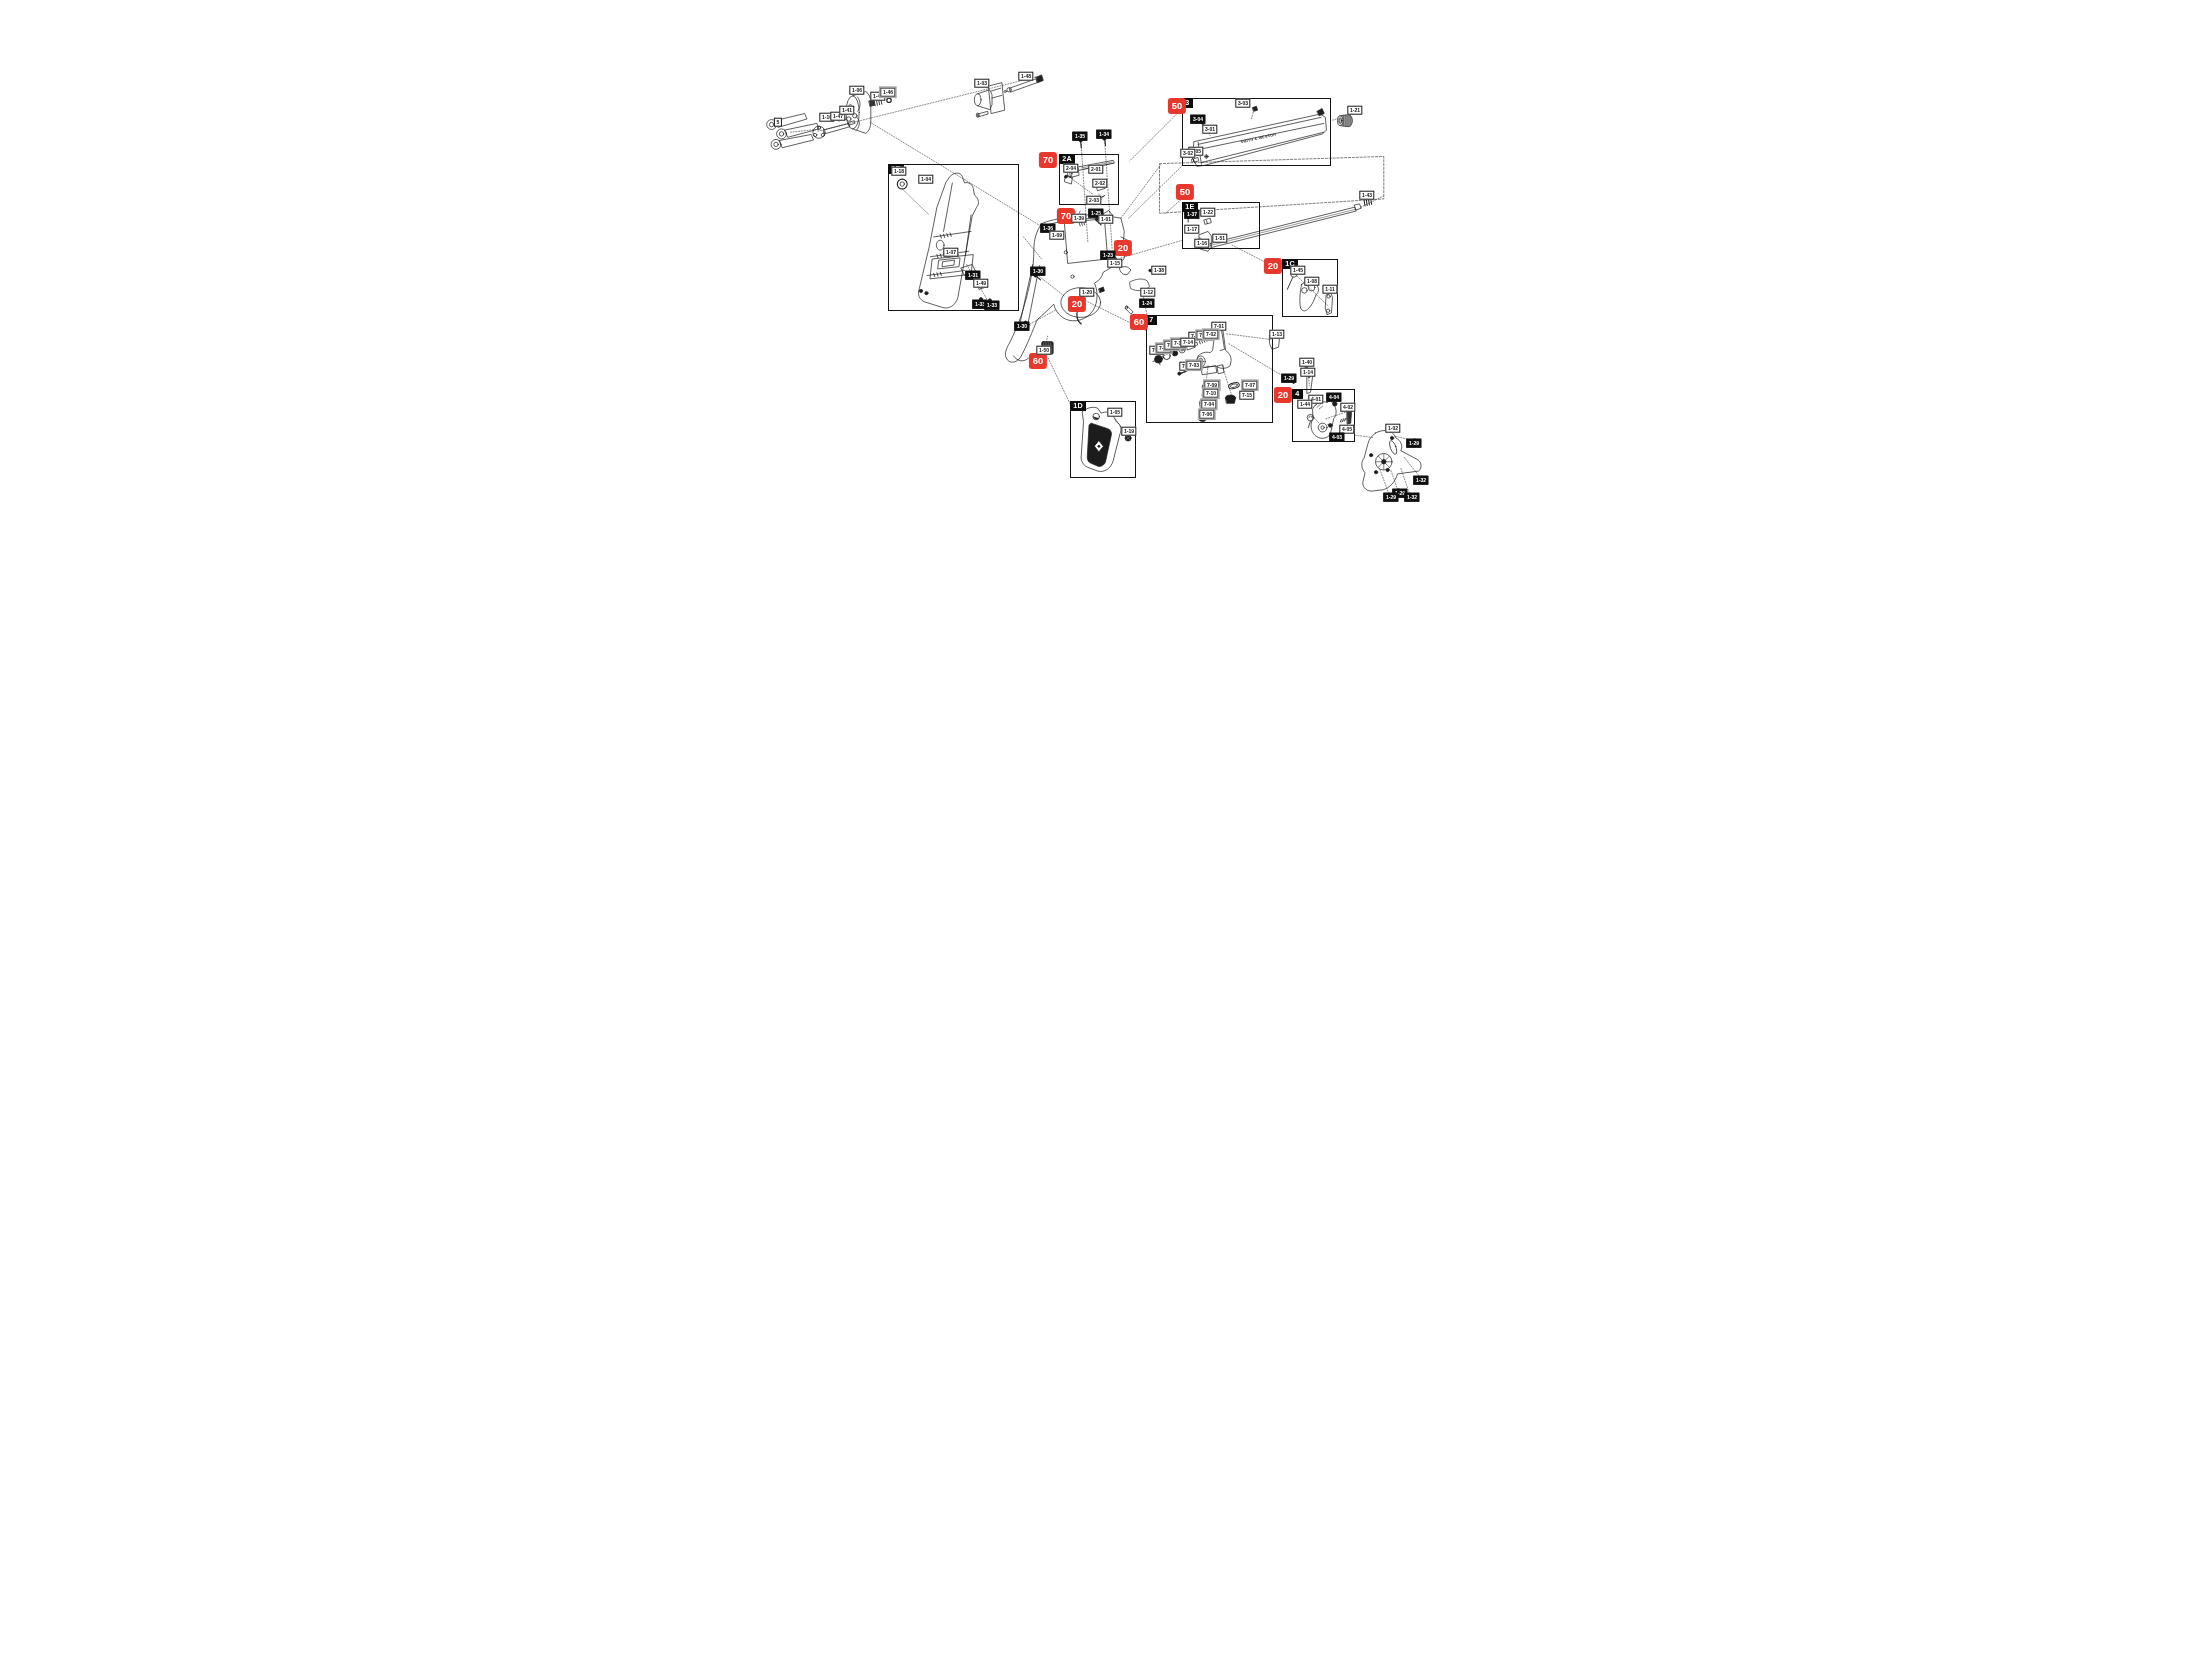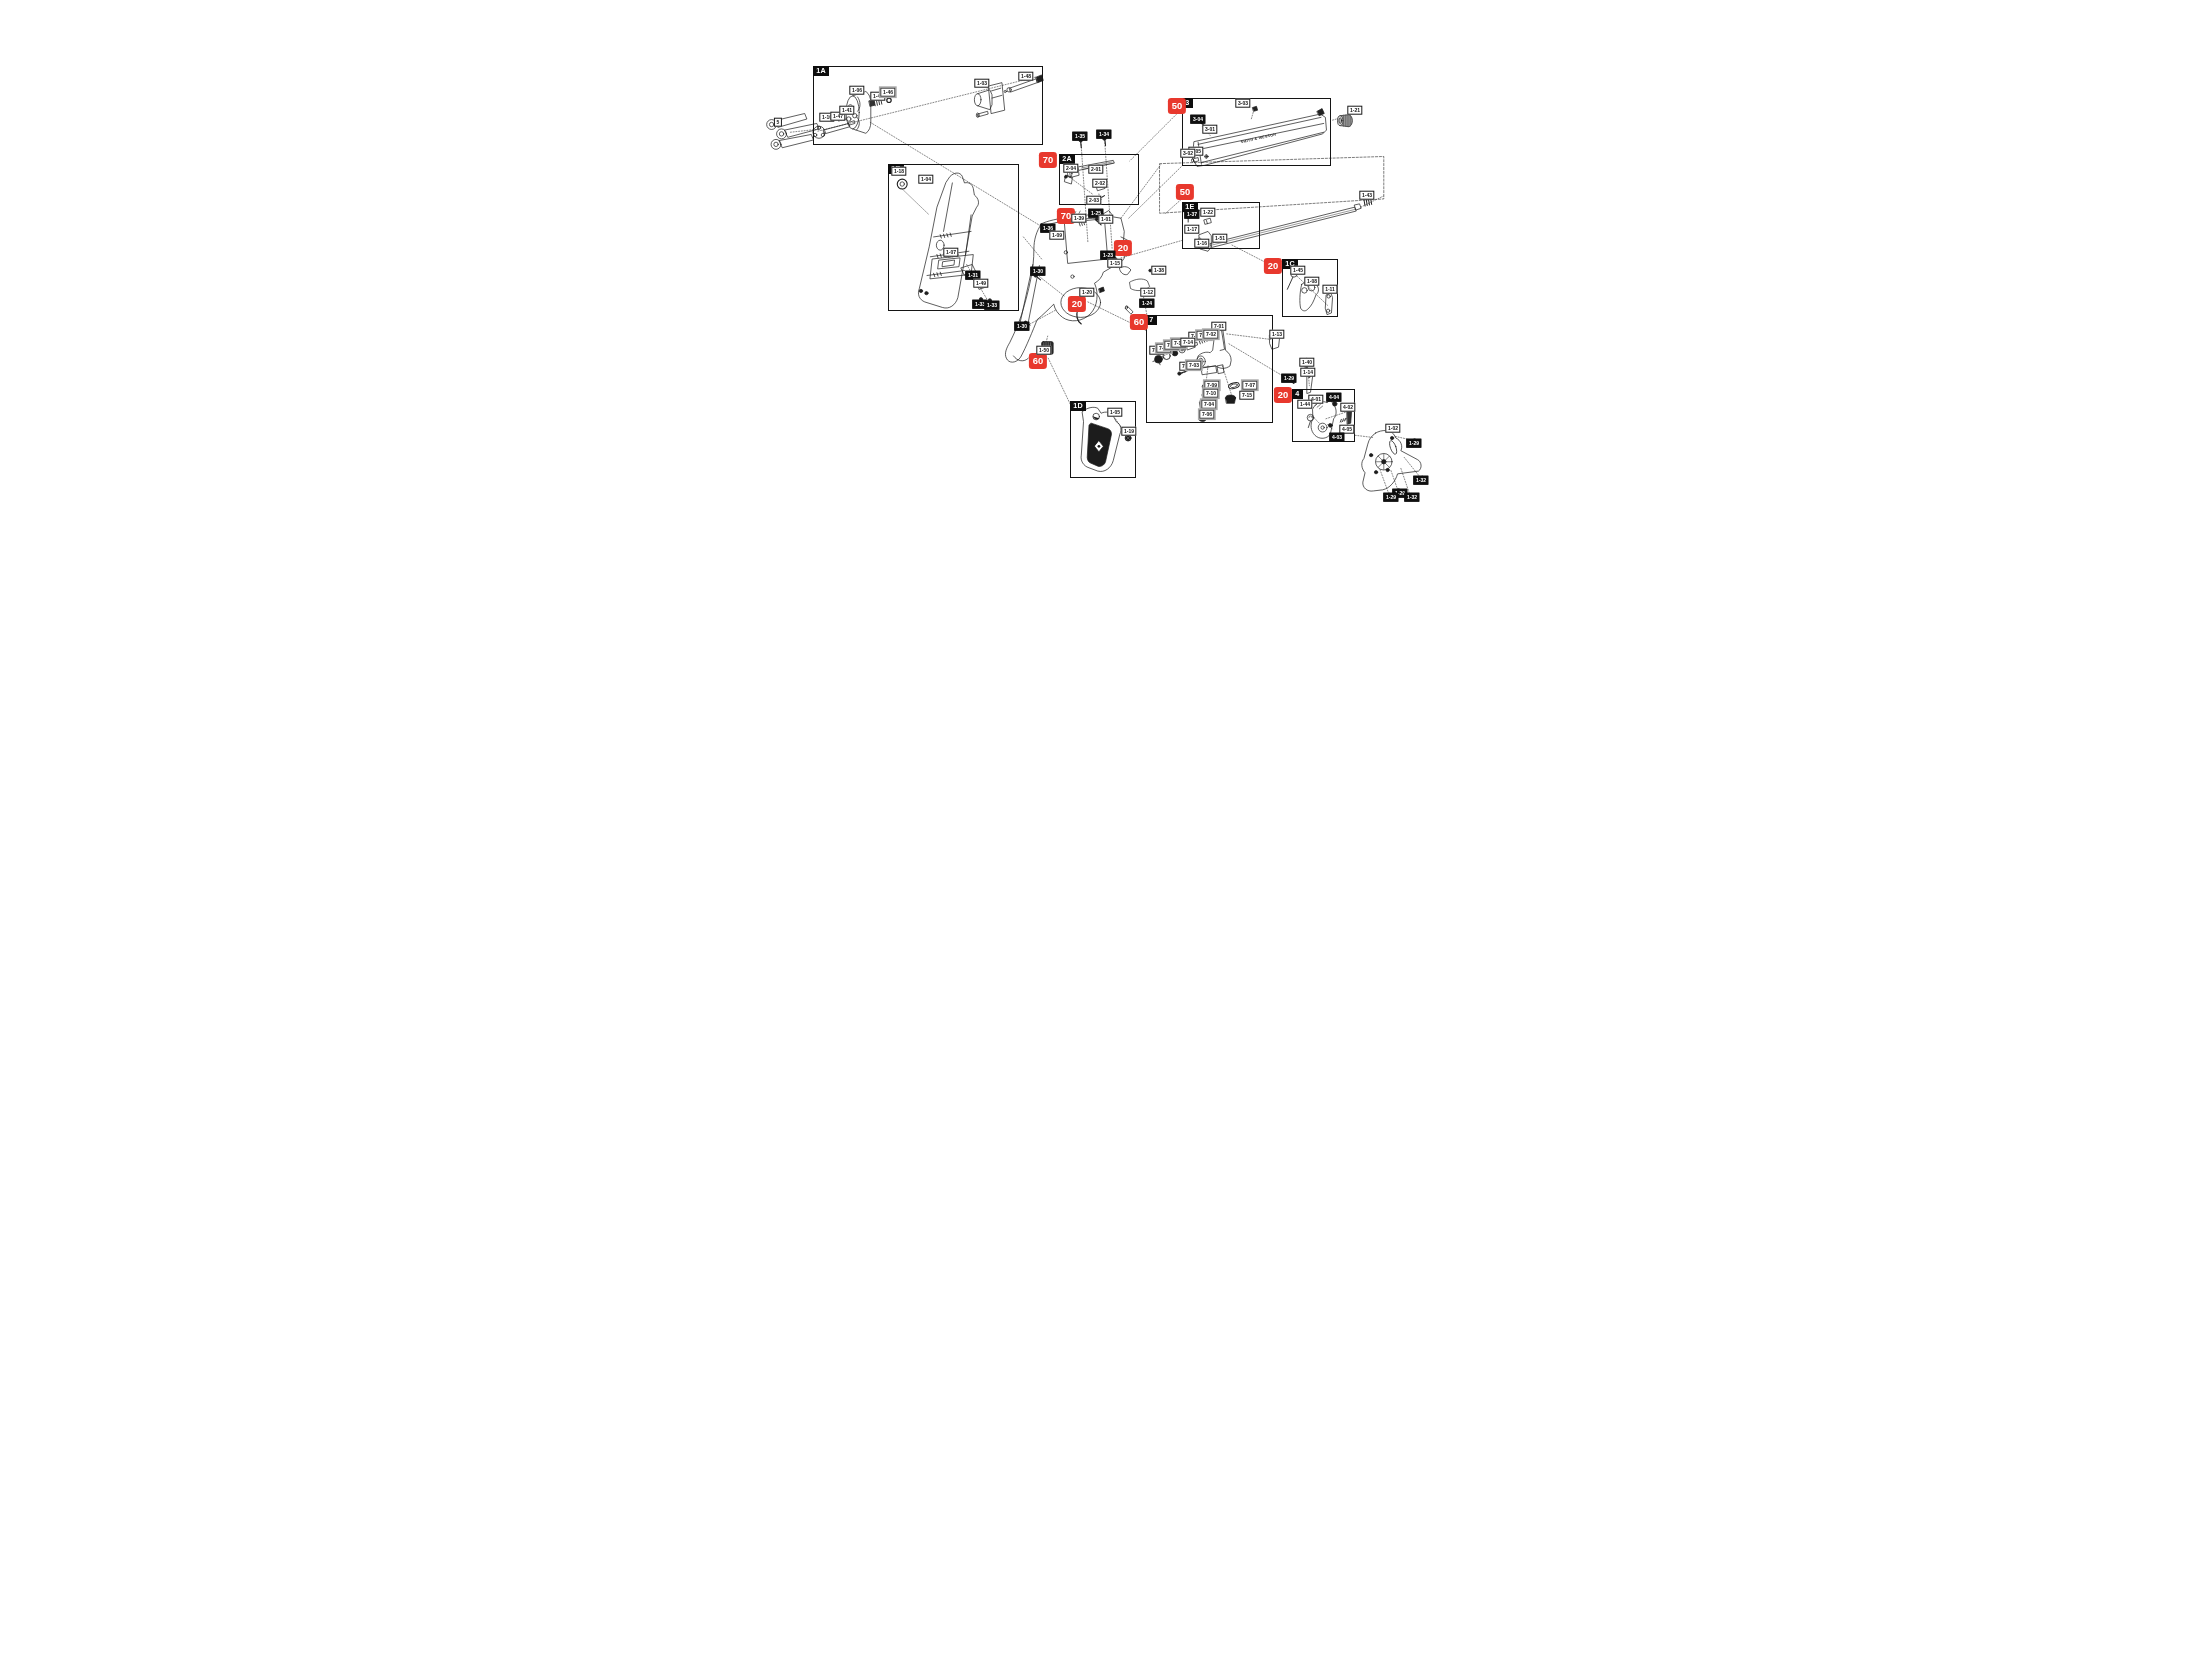--- a/index.html
+++ b/index.html
@@ -322,30 +322,27 @@
     <path d="M698,486 C706,482 714,484 718,490 L712,498 C706,500 700,496 698,490 Z"></path>
     <path d="M756,490 L766,487" stroke-width="2.4"></path>
         <circle cx="753" cy="491" r="2.5" fill="#1c1c1c"></circle>
     <path d="M712,556 L722,566 L718,570 L708,560 Z"></path>
         <ellipse cx="710" cy="558" rx="2" ry="3"></ellipse>
     <path d="M660,524 L668,521 L670,528 L662,531 Z" fill="#1c1c1c"></path>
     <path d="M716,512 C726,506 740,504 748,510 L752,520 C744,528 728,530 718,524 Z" stroke-width="1.2"></path>
   </g>
 </svg>
 <div id="overlay">
-      <div class="gbox" style="left: 78px; top: 66px; width: 230px; height: 79px;">
-        <span class="gtag">1A</span>
-      </div>
       <div class="gbox" style="left: 153px; top: 164px; width: 131px; height: 147px;">
         <span class="gtag">1B</span>
       </div>
       <div class="gbox" style="left: 447px; top: 98px; width: 149px; height: 68px;">
         <span class="gtag">3</span>
       </div>
-      <div class="gbox" style="left: 324px; top: 154px; width: 80px; height: 51px;">
+      <div class="gbox" style="left: 324px; top: 154px; width: 60px; height: 51px;">
         <span class="gtag">2A</span>
       </div>
       <div class="gbox" style="left: 447px; top: 202px; width: 78px; height: 47px;">
         <span class="gtag">1E</span>
       </div>
       <div class="gbox" style="left: 547px; top: 259px; width: 56px; height: 58px;">
         <span class="gtag">1C</span>
       </div>
       <div class="gbox" style="left: 411px; top: 315px; width: 127px; height: 108px;">
         <span class="gtag">7</span>

